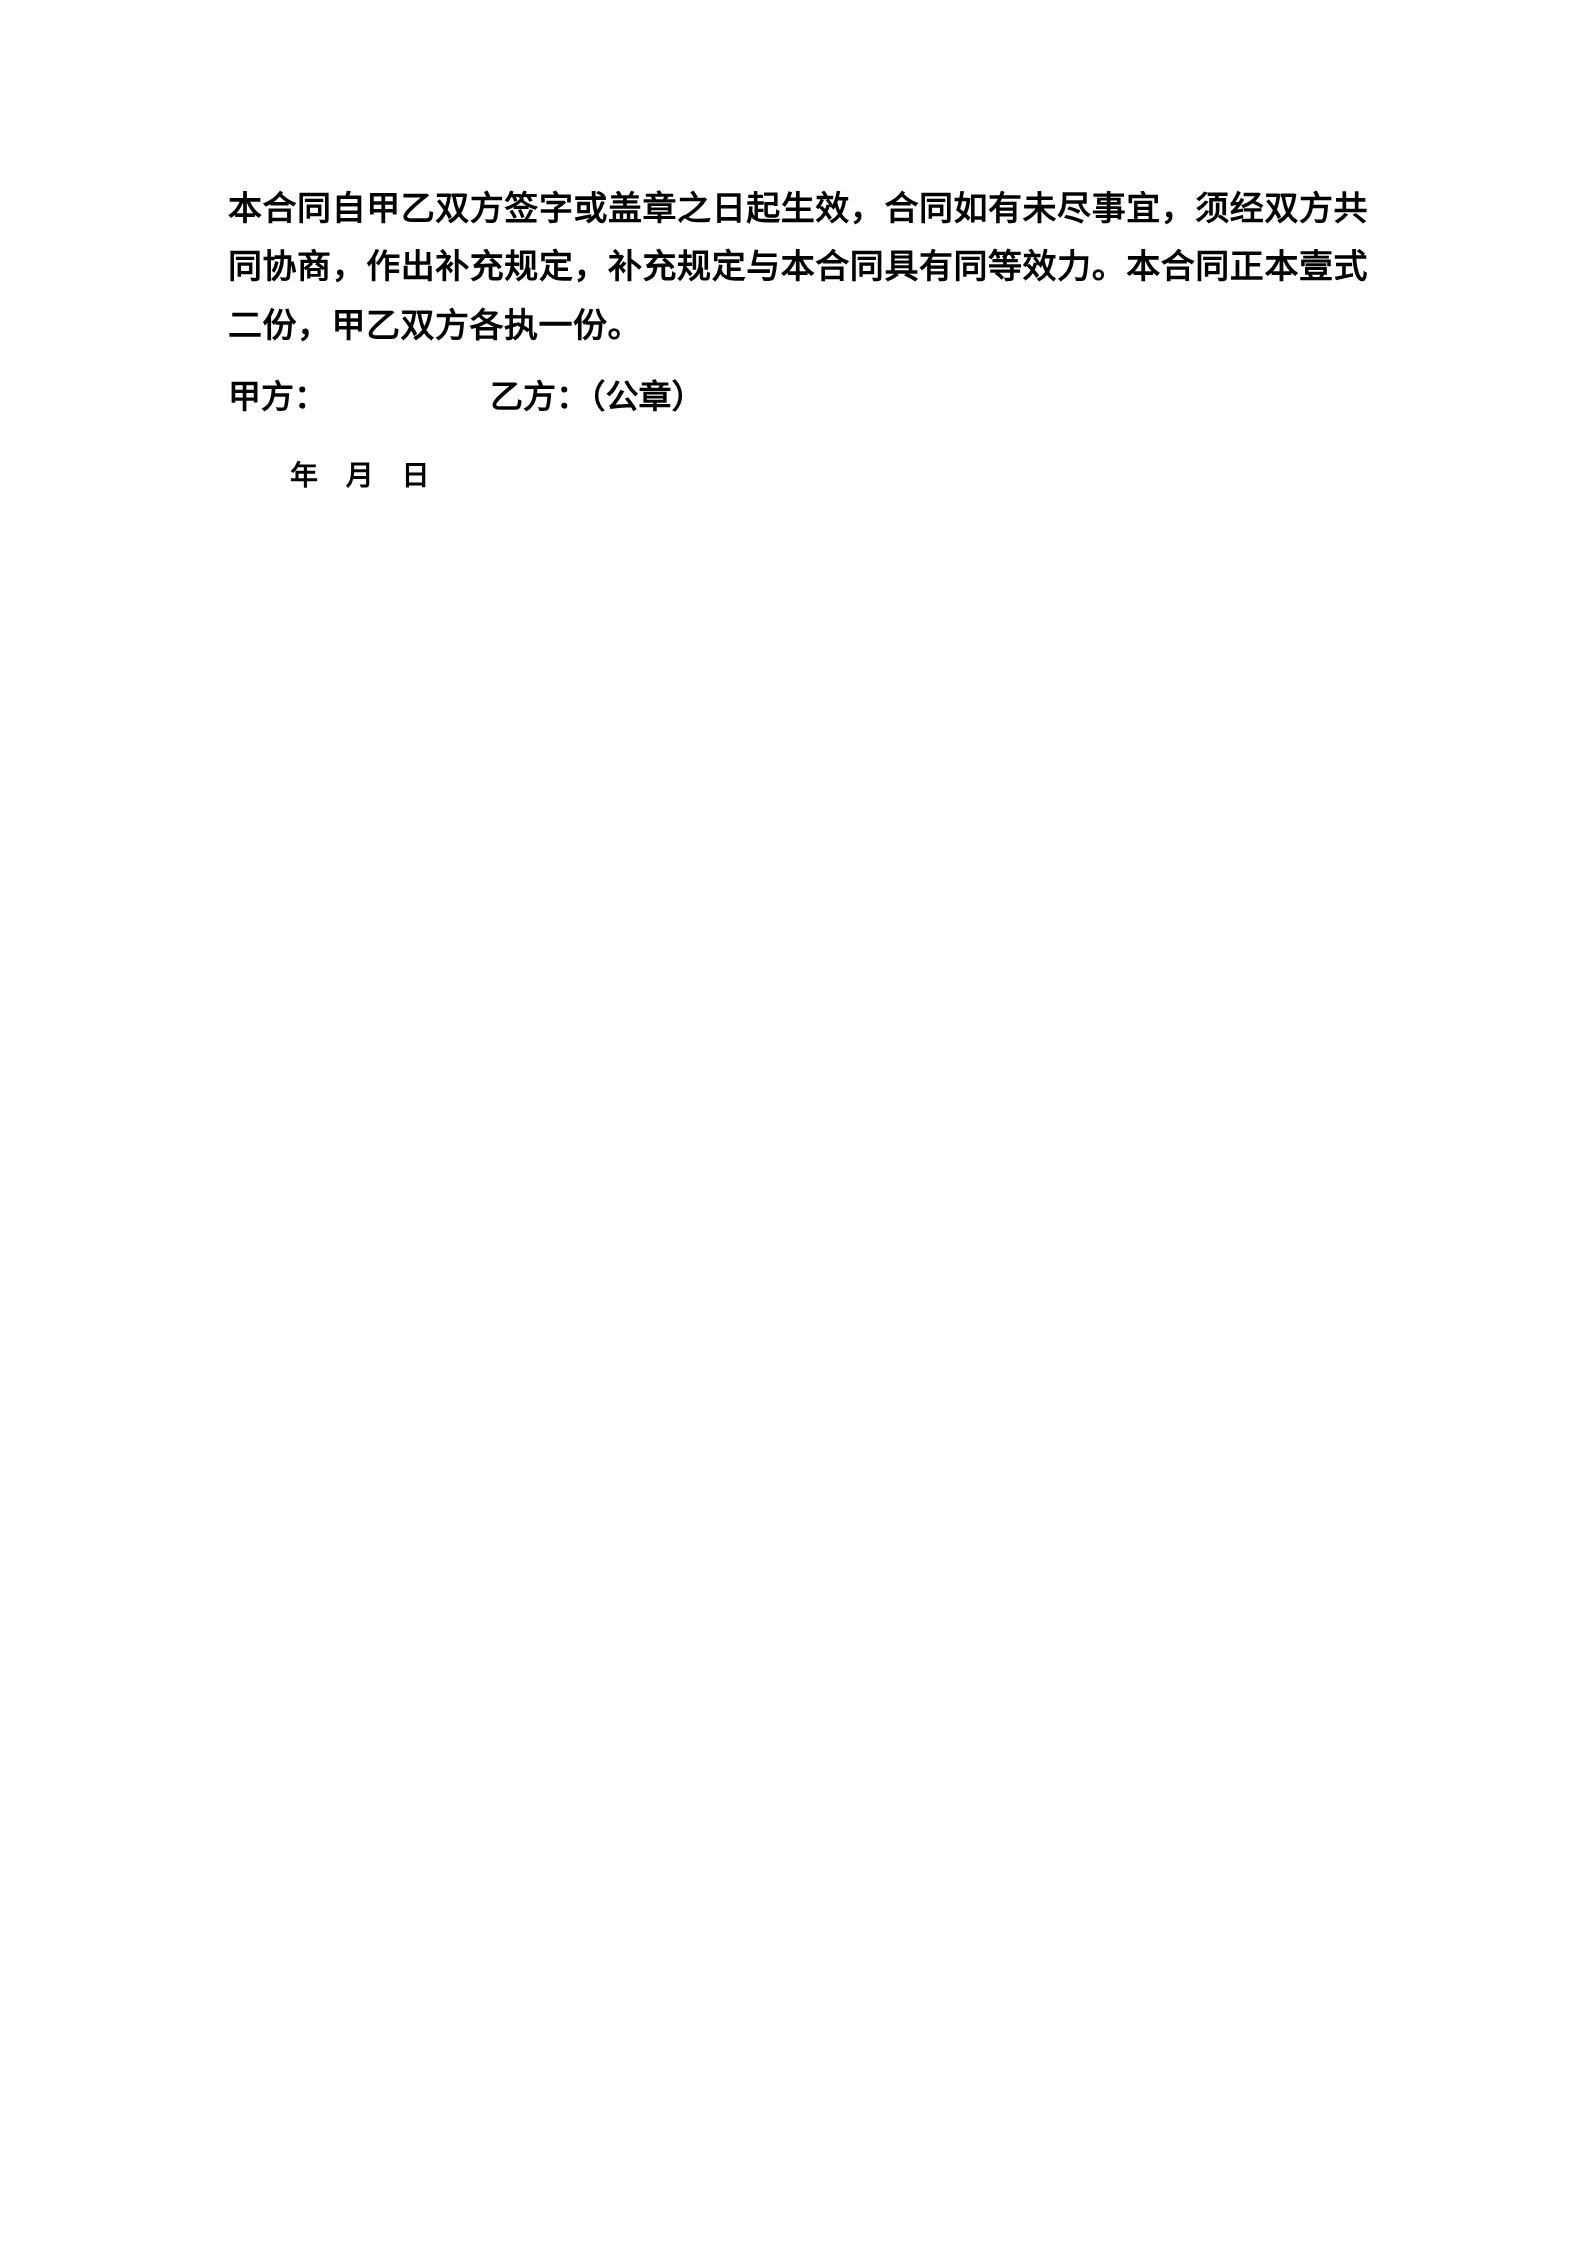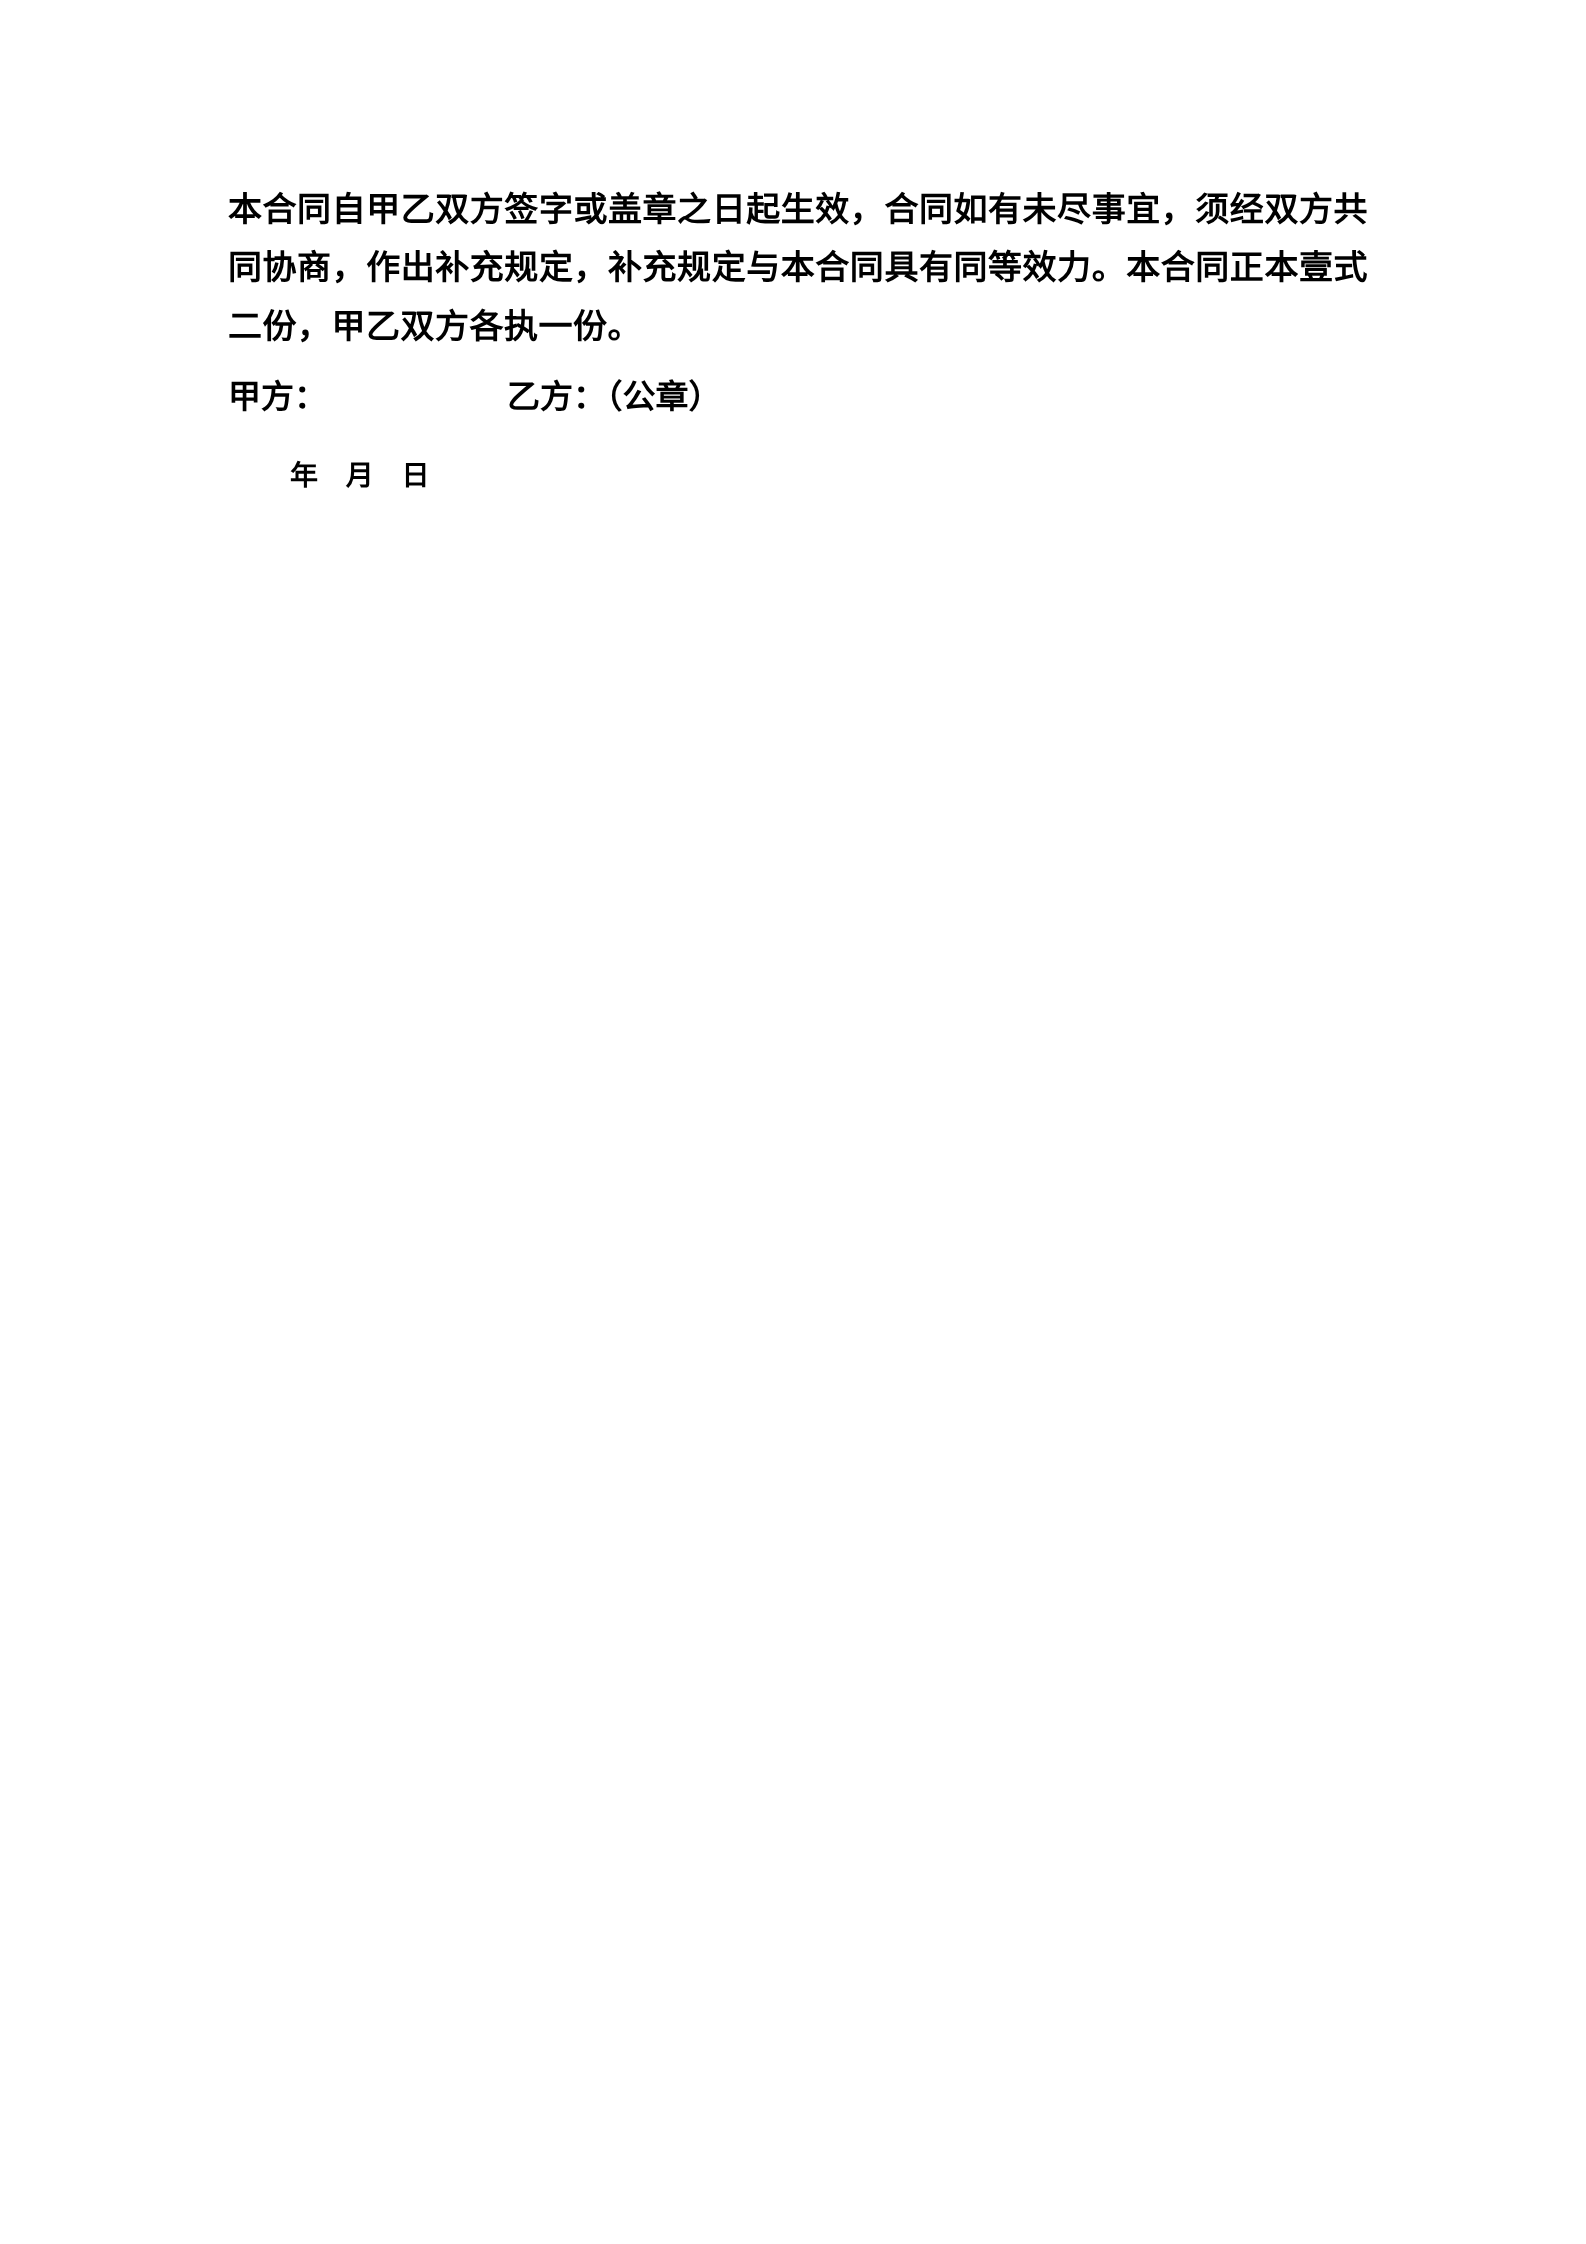--- a/index.html
+++ b/index.html
@@ -31,30 +31,30 @@
 
   .para {
     font-size: 34px;
     font-weight: bold;
     line-height: 1.72;
     letter-spacing: 0.5px;
     text-align: justify;
     text-justify: inter-ideograph;
     margin: 0 0 14px 0;
     word-break: break-all;
+    font-family: Liberation Serif, serif;
   }
 
   .signature-line {
     font-size: 33px;
     font-weight: bold;
     line-height: 1.7;
     margin: 12px 0 0 0;
     display: flex;
     align-items: baseline;
-    gap: 17px;
   }
   .sig-party-a {
     display: inline-block;
     width: 262px;
     white-space: pre;
   }
   .sig-party-b {
     display: inline-block;
     white-space: pre;
   }

